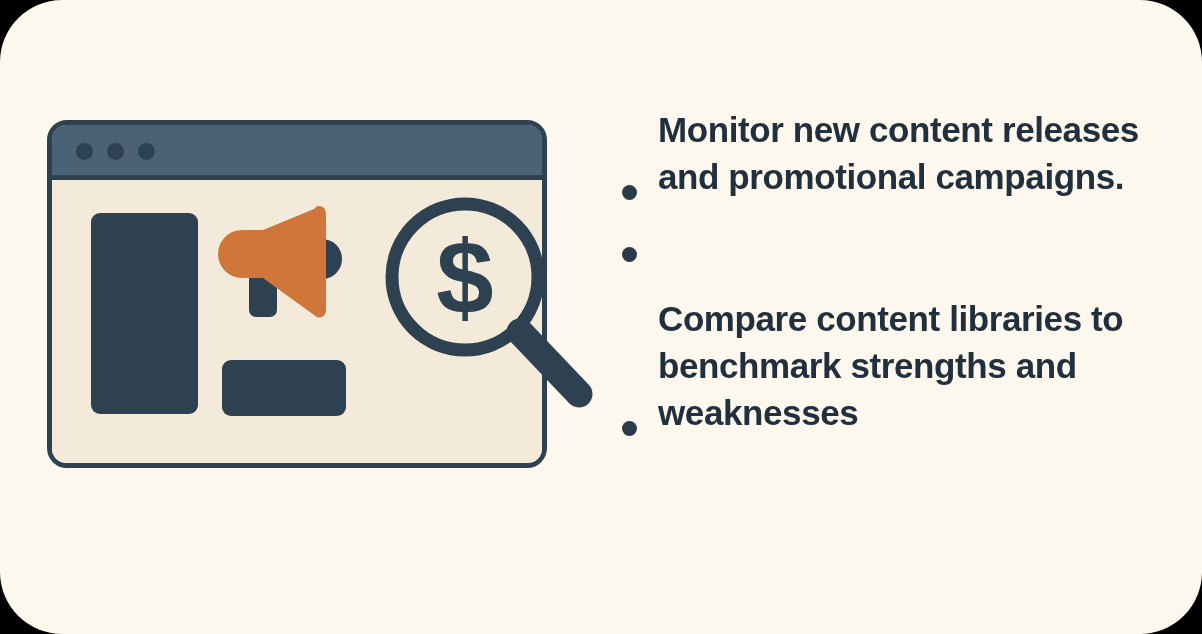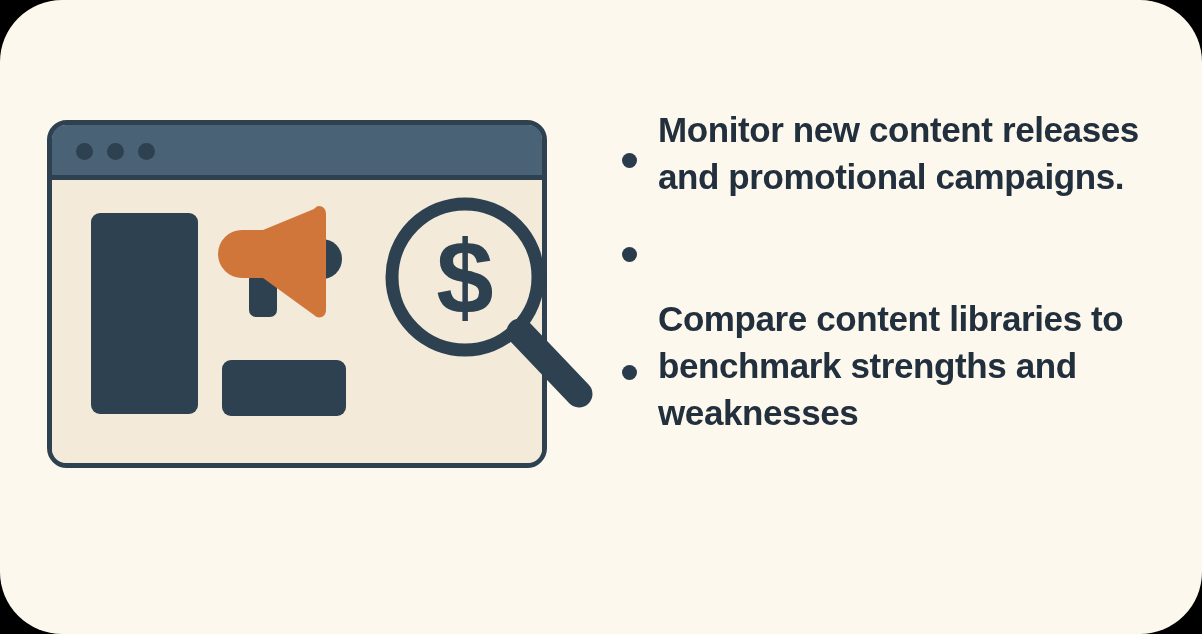--- a/index.html
+++ b/index.html
@@ -130,21 +130,21 @@
     top: 0;
     width: 590px;
     height: 634px;
     padding-top: 106px;
     box-sizing: border-box;
   }
 
   .bullet-item {
     position: relative;
     display: flex;
-    align-items: center;
+    align-items: flex-end;
     margin-bottom: 33px;
     padding-left: 10px;
   }
   .bullet-item:last-child { margin-bottom: 0; }
 
   .bullet-marker {
     flex: 0 0 auto;
     width: 15px;
     height: 15px;
     border-radius: 50%;

